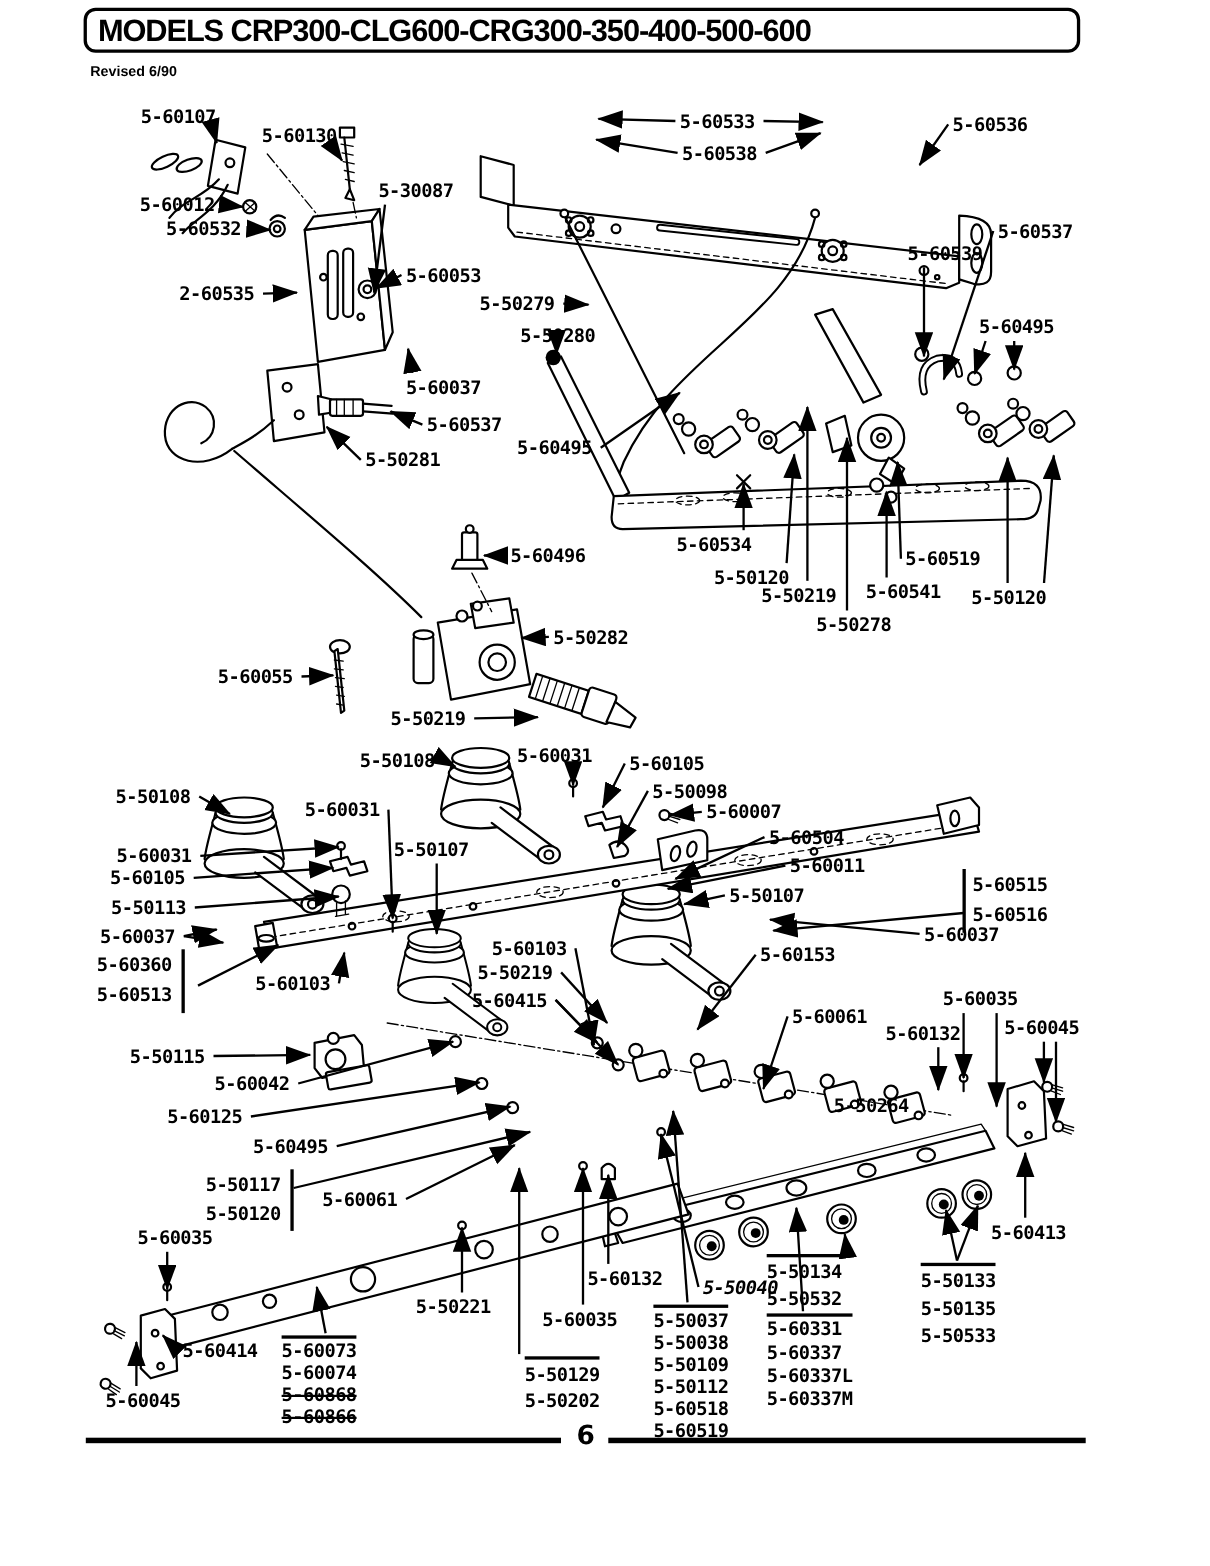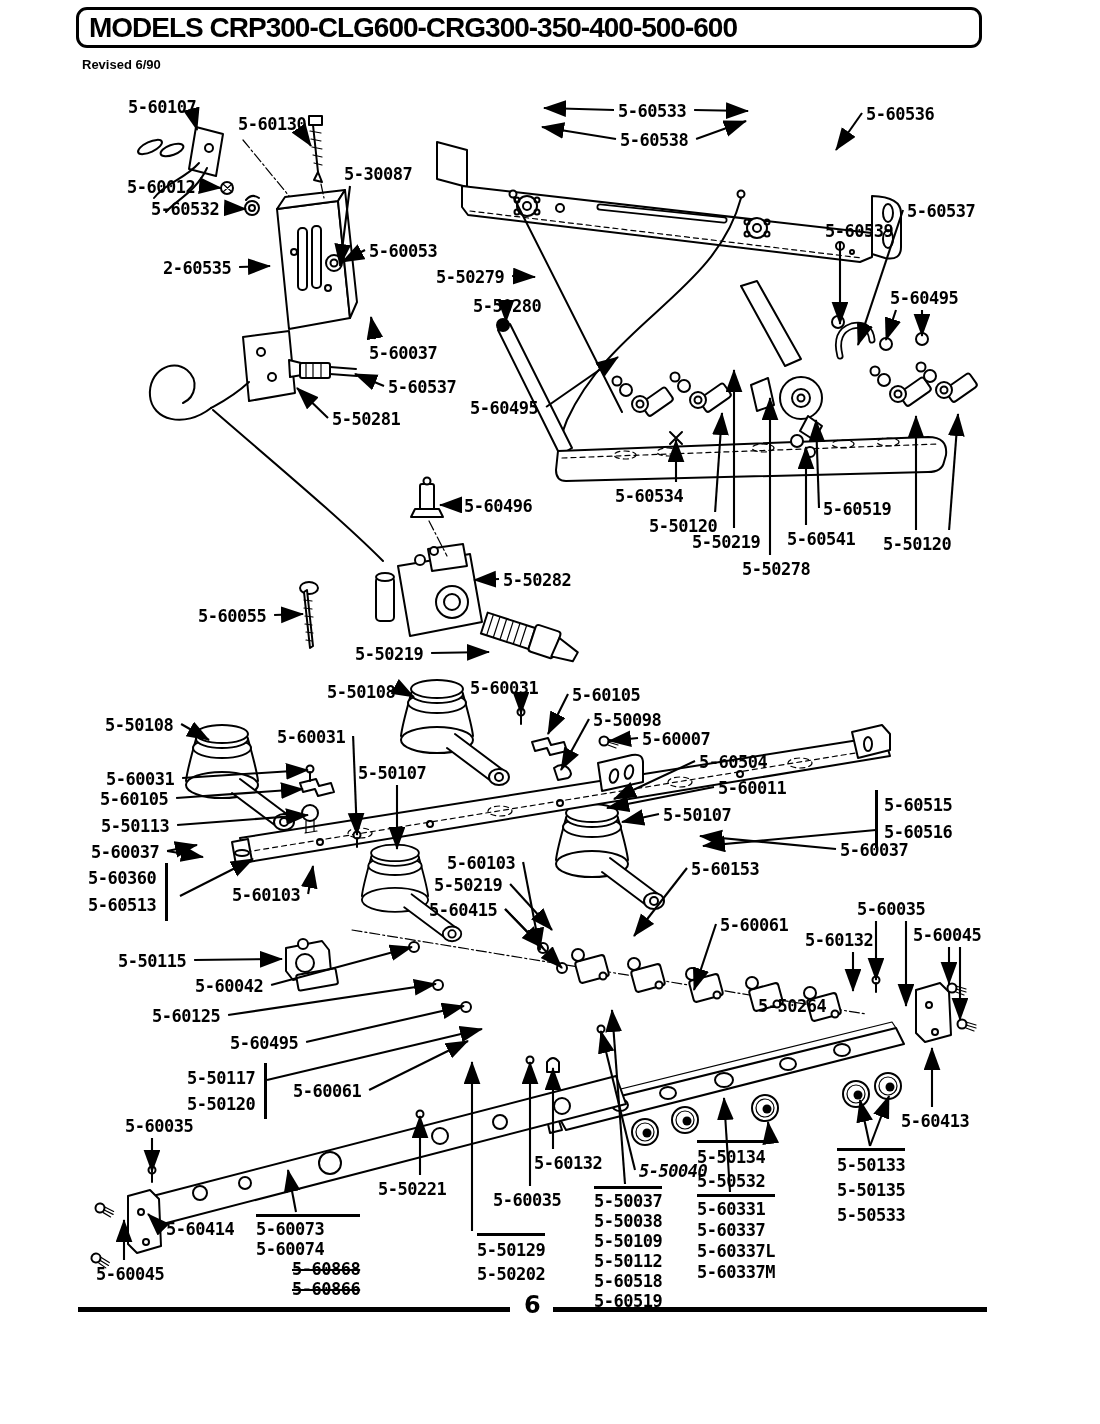--- a/index.html
+++ b/index.html
@@ -17,21 +17,21 @@
   #art *{stroke:#000;fill:none;stroke-width:2;stroke-linejoin:round;stroke-linecap:round;}
   #art .fw{fill:#fff;}
   #art .fb{fill:#000;stroke:none;}
   #art .thin{stroke-width:1.2;}
   #art .dash{stroke-dasharray:5 4;}
   #art .dd{stroke-dasharray:10 3 2 3;}
   #leaders line{stroke:#000;stroke-width:2.1;}
   .lbl{position:absolute;font-weight:bold;font-size:17px;line-height:20px;
        letter-spacing:-0.5px;white-space:nowrap;}
   .lbl.overline{border-top:3px solid #000;padding-top:2px;}
-  .strike{text-decoration:line-through;text-decoration-thickness:2px;margin-left:36px;}
+  .strike{text-decoration:line-through;text-decoration-thickness:2px;}
   .vbar{position:absolute;width:2.5px;background:#000;}
   .rule{position:absolute;height:4.5px;background:#000;top:1307px;}
   .rule.left{left:78px;width:432px;}
   .rule.right{left:553px;width:434px;}
   .pagenum{position:absolute;left:524px;top:1291px;font-family:"DejaVu Sans",sans-serif;
       font-weight:bold;font-size:24px;}
 </style>
 </head>
 <body>
 

